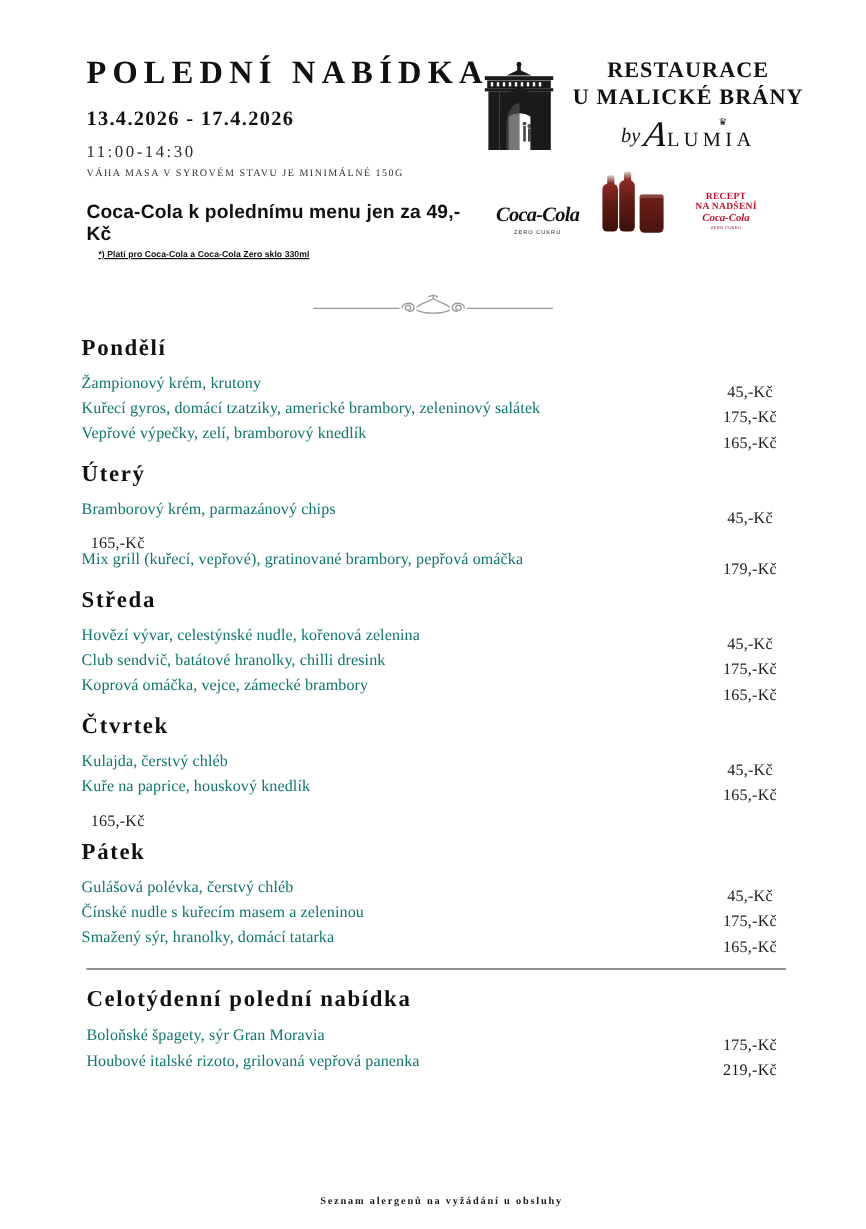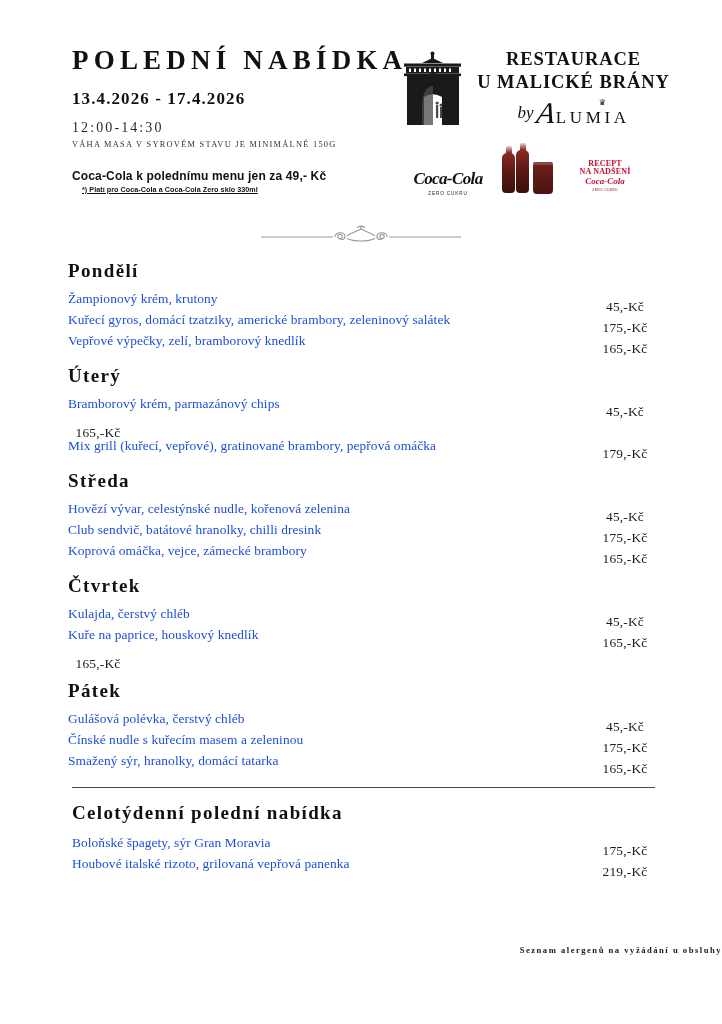--- a/index.html
+++ b/index.html
@@ -70,21 +70,21 @@
     letter-spacing: 1.25px;
     margin: 0;
     color: #333333;
     text-transform: uppercase;
   }
   .cola-promo {
     margin-top: 20px;
   }
   .cola-promo-main {
     font-family: "Liberation Sans", "DejaVu Sans", sans-serif;
-    font-size: 12px;
+    font-size: 16px;
     font-weight: 700;
     letter-spacing: 0.15px;
     color: #111111;
     margin: 0 0 2px 0;
   }
   .cola-promo-sub {
     font-family: "Liberation Sans", "DejaVu Sans", sans-serif;
     font-size: 7.2px;
     font-weight: 700;
     color: #111111;
@@ -297,21 +297,21 @@
   .dish-row {
     display: flex;
     align-items: baseline;
     justify-content: space-between;
     line-height: 21px;
   }
   .dish-name {
     font-family: "Liberation Serif", "DejaVu Serif", serif;
     font-size: 13.4px;
     font-weight: 400;
-    color: #1d4ed8;
+    color: #0f766e;
     letter-spacing: 0.08px;
     white-space: nowrap;
     text-align: right;
   }
   .dish-price {
     font-family: "Liberation Serif", "DejaVu Serif", serif;
     font-size: 13.4px;
     font-weight: 400;
     color: #1a1a1a;
     white-space: nowrap;
@@ -340,43 +340,43 @@
     letter-spacing: 1.35px;
     color: #111111;
     margin: 0 0 8px 0;
   }
 
   
   .footer {
     position: absolute;
     left: 0;
     right: 0;
-    top: 939px;
-    text-align: right;
+    top: 990px;
+    text-align: center;
     margin-left: 14px;
   }
   .footer-text {
     font-family: "Liberation Serif", "DejaVu Serif", serif;
     font-size: 8.6px;
     font-weight: 700;
     letter-spacing: 1.5px;
     color: #1a1a1a;
   }
 </style>
 </head>
 <body>
 
 <div class="page">
 
   <div class="header">
 
     <div class="header-left">
       <h1 class="menu-title">POLEDNÍ NABÍDKA</h1>
       <div class="menu-dates">13.4.2026 - 17.4.2026</div>
-      <div class="menu-hours">12:00-14:30</div>
+      <div class="menu-hours">11:00-14:30</div>
       <div class="menu-weight-note">VÁHA MASA V SYROVÉM STAVU JE MINIMÁLNÉ 150G</div>
 
       <div class="cola-promo">
         <div class="cola-promo-main">Coca-Cola k polednímu menu jen za 49,- Kč</div>
         <div class="cola-promo-sub">*) Platí pro Coca-Cola a Coca-Cola Zero sklo 330ml</div>
       </div>
     </div>
 
     <div class="header-right">
 

